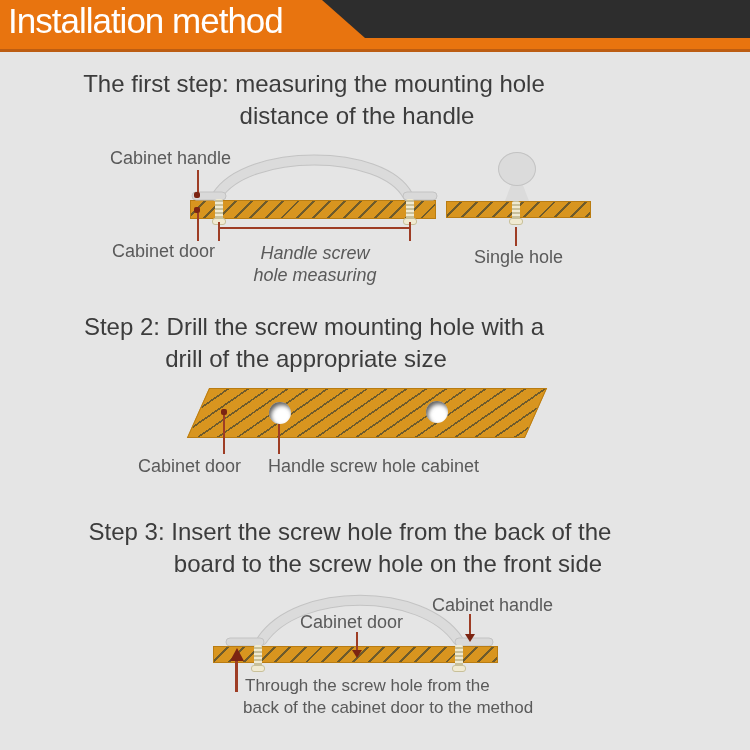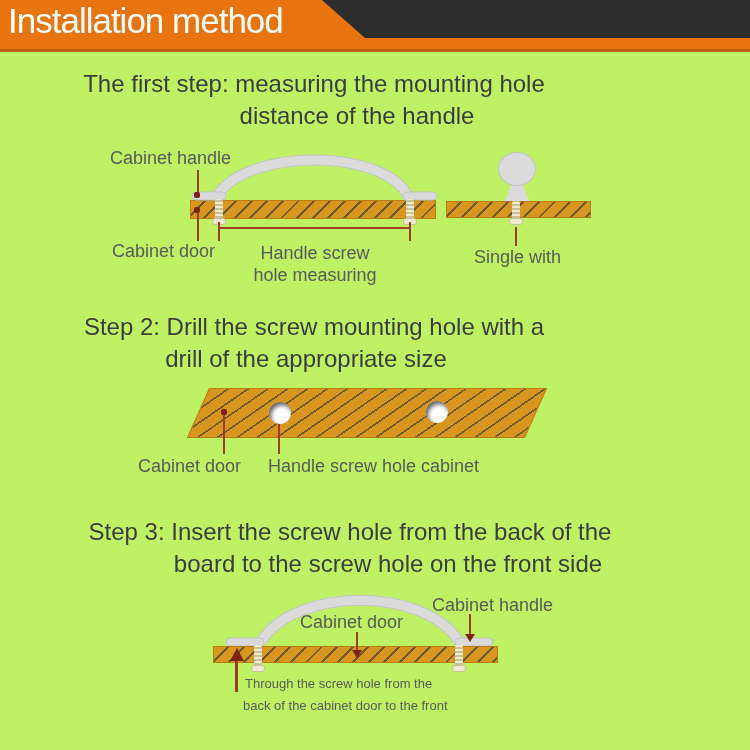--- a/index.html
+++ b/index.html
@@ -1,17 +1,17 @@
 <!DOCTYPE html>
 <html style="--banner: #E8740F; --banner-edge: #BC5D12; --dark-corner: #2D2D2D; --title-text-banner: #FFFFFF; --title-text: #3C3C3C; --label-text: #5A5A5A; --board-fill: #D8951F; --board-border: #B97C12; --hatch-line: #6E5B2C; --handle-fill: #DBDBDB; --handle-edge: #C3C3C3; --screw-fill: #F0EAD1; --screw-edge: #C8C09A; --pointer-line: #9E3D25; --pointer-dark: #7B2412;"><head>
 <meta charset="utf-8">
 <style>
   html,body{margin:0;padding:0;background:#fff;}
   .page{
-    position:relative;width:750px;height:750px;background:#bef264;overflow:hidden;
+    position:relative;width:750px;height:750px;background:#e5e5e5;overflow:hidden;
     font-family:"Liberation Sans","DejaVu Sans",sans-serif;
   }
   
   .banner{
     position:absolute;left:0;top:0;width:750px;height:52px;box-sizing:border-box;
     background:var(--banner,#E8740F);border-bottom:3px solid var(--banner-edge,#BC5D12);
   }
   .banner-dark{
     position:absolute;left:322px;top:0;width:428px;height:38px;
     background:var(--dark-corner,#2D2D2D);
@@ -24,22 +24,22 @@
   }
   
   .tline{
     position:absolute;left:0;width:750px;text-align:center;
     font-size:24px;color:var(--title-text,#3C3C3C);white-space:nowrap;
   }
   
   .dlabel{
     position:absolute;font-size:18px;color:var(--label-text,#5A5A5A);white-space:nowrap;
   }
-  .dlabel.small{font-size:13px;}
-  .dlabel.center{text-align:center;}
+  .dlabel.small{font-size:17px;}
+  .dlabel.center{text-align:center;font-style:italic;}
   
   .board{
     position:absolute;box-sizing:border-box;
     background-color:var(--board-fill,#D8951F);
     background-image:repeating-linear-gradient(135deg,transparent 0 9px,var(--hatch-line,#6E5B2C) 9px 11px);
     border:1px solid var(--board-border,#B97C12);
   }
   .board.wide-hatch{
     background-image:repeating-linear-gradient(135deg,transparent 0 12px,var(--hatch-line,#6E5B2C) 12px 14px);
   }
@@ -119,21 +119,21 @@
   <div class="vline" style="left:218px;top:222px;height:19px;"></div>
   <div class="vline" style="left:409px;top:222px;height:19px;"></div>
   <div class="hline" style="left:218px;top:227px;width:193px;"></div>
 
   <div class="dlabel" style="left:110px;top:148px;">Cabinet handle</div>
   <div class="dlabel" style="left:112px;top:241px;">Cabinet door</div>
   <div class="dlabel center" style="left:252px;top:242px;width:126px;line-height:22px;">
     <div>Handle screw</div>
     <div>hole measuring</div>
   </div>
-  <div class="dlabel" style="left:474px;top:247px;">Single with</div>
+  <div class="dlabel" style="left:474px;top:247px;">Single hole</div>
 
   <div class="tline" style="top:313px;transform:translateX(-61px);">Step 2: Drill the screw mounting hole with a</div>
   <div class="tline" style="top:345px;transform:translateX(-69px);">drill of the appropriate size</div>
 
   <div class="board wide-hatch skewed" style="left:198px;top:388px;width:338px;height:50px;"></div>
   <div class="hole" style="left:269px;top:402px;"></div>
   <div class="hole" style="left:426px;top:401px;"></div>
 
   <div class="dot" style="left:221px;top:409px;"></div>
   <div class="vline" style="left:223px;top:415px;height:39px;"></div>
@@ -161,15 +161,15 @@
   <div class="vline" style="left:356px;top:632px;height:18px;"></div>
   <div class="tri-down" style="left:352px;top:650px;"></div>
   <div class="vline" style="left:469px;top:614px;height:20px;"></div>
   <div class="tri-down" style="left:465px;top:634px;"></div>
   <div class="tri-up" style="left:230px;top:648px;"></div>
   <div class="vline" style="left:235px;top:661px;width:3px;height:31px;"></div>
 
   <div class="dlabel" style="left:300px;top:612px;">Cabinet door</div>
   <div class="dlabel" style="left:432px;top:595px;">Cabinet handle</div>
   <div class="dlabel small" style="left:245px;top:676px;">Through the screw hole from the</div>
-  <div class="dlabel small" style="left:243px;top:698px;">back of the cabinet door to the front</div>
+  <div class="dlabel small" style="left:243px;top:698px;">back of the cabinet door to the method</div>
 
 </div>
 
 </body></html>

